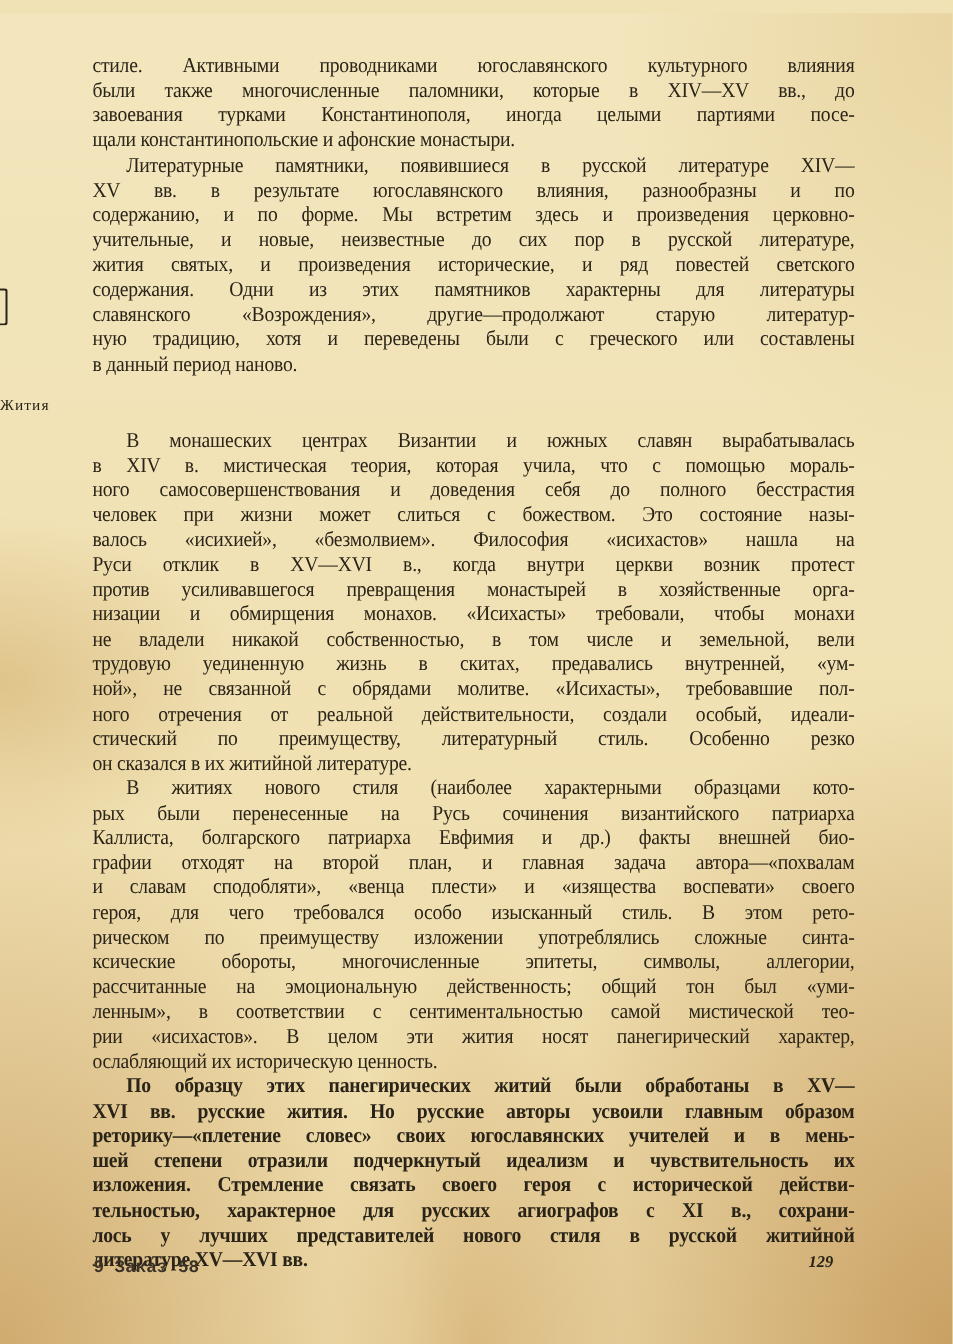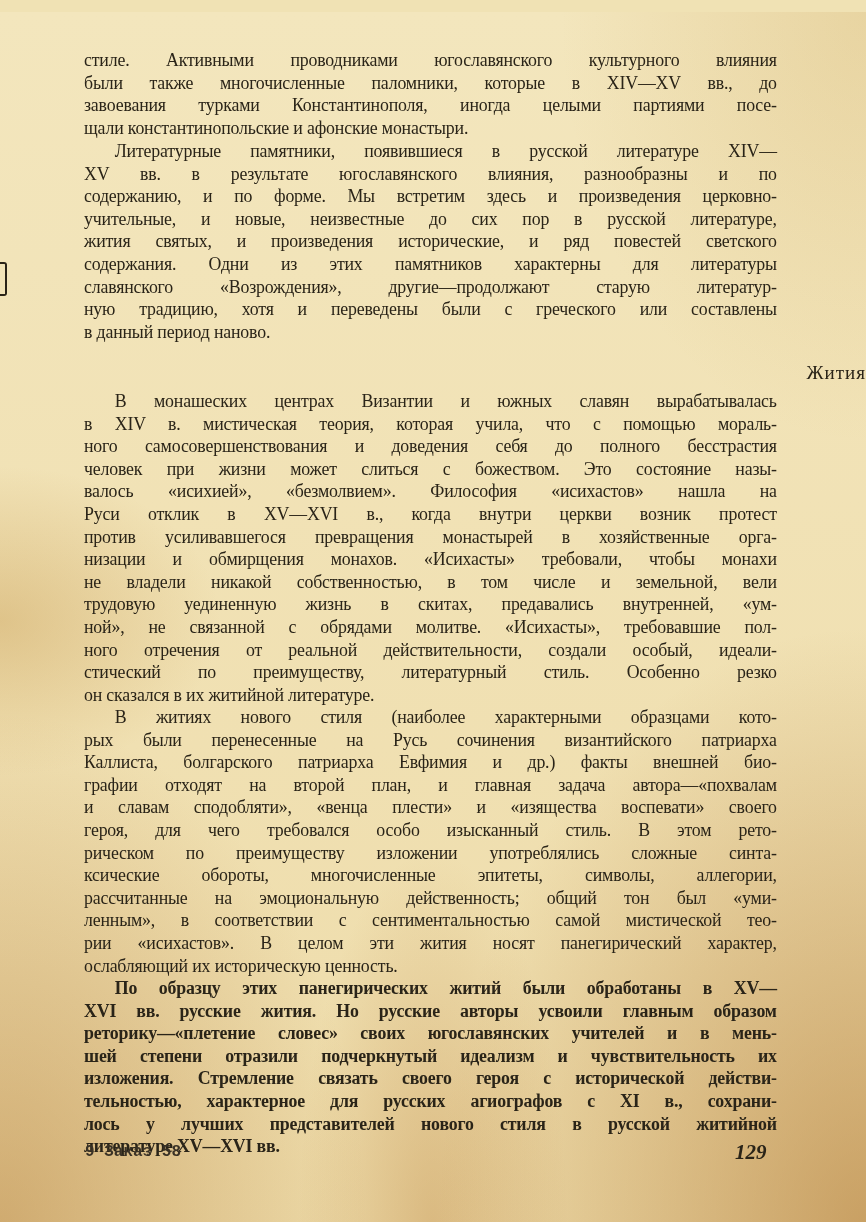--- a/index.html
+++ b/index.html
@@ -27,28 +27,28 @@
   }
   .line {
     height: 22.6px; line-height: 22.6px;
     white-space: nowrap; text-align: justify; text-align-last: justify;
     transform: scaleX(0.93); transform-origin: left center; width: 107.5%;
   }
   .line.last { text-align-last: left; }
   .line.indent { padding-left: 33px; box-sizing: border-box; }
   .heading {
     position: absolute; left: 0; width: 866px; top: 350px;
-    text-align: right; font-size: 19px; letter-spacing: 1px;
+    text-align: left; font-size: 14px; letter-spacing: 1px;
   }
   .footer-left {
     position: absolute; left: 85px; top: 1131px; font-size: 16px;
     font-family: Liberation Mono, monospace; font-weight: bold; color: #3a3226;
   }
   .footer-right {
-    position: absolute; left: 735px; top: 1128px; font-size: 21px;
+    position: absolute; left: 735px; top: 1128px; font-size: 15px;
     font-style: italic; font-weight: bold;
   }
   .margin-mark {
     position: absolute; left: 0; top: 250px; width: 5px; height: 30px;
     border: 2px solid #2a2418; border-left: none; border-radius: 0 3px 3px 0;
   }
 </style>
 </head>
 <body>
 

